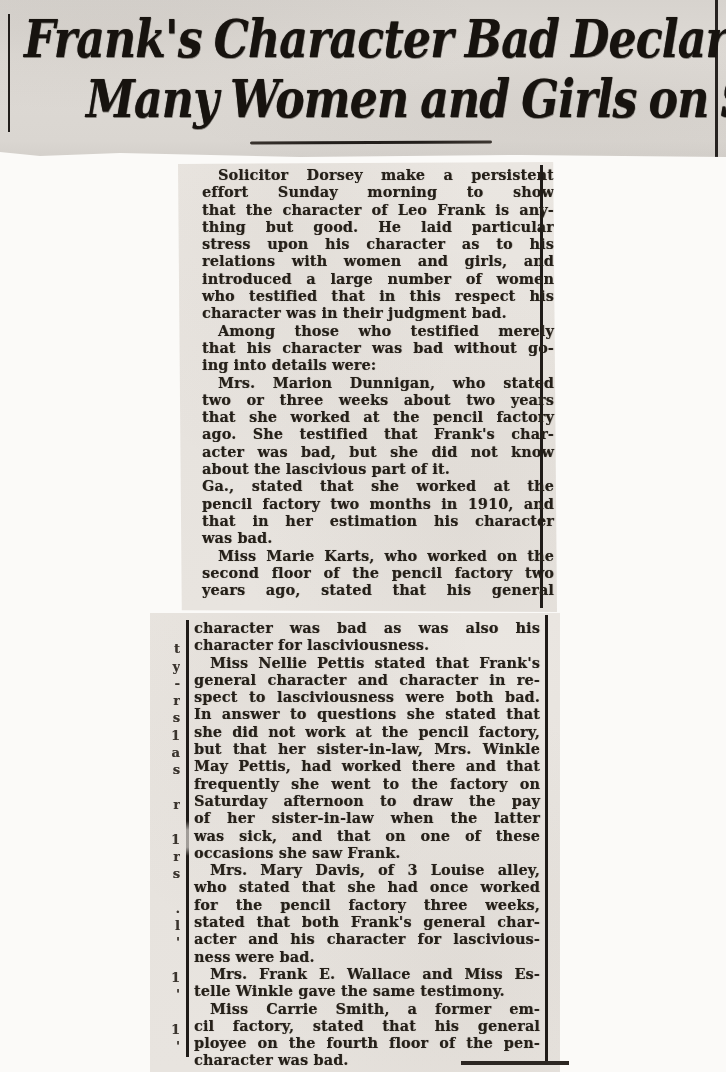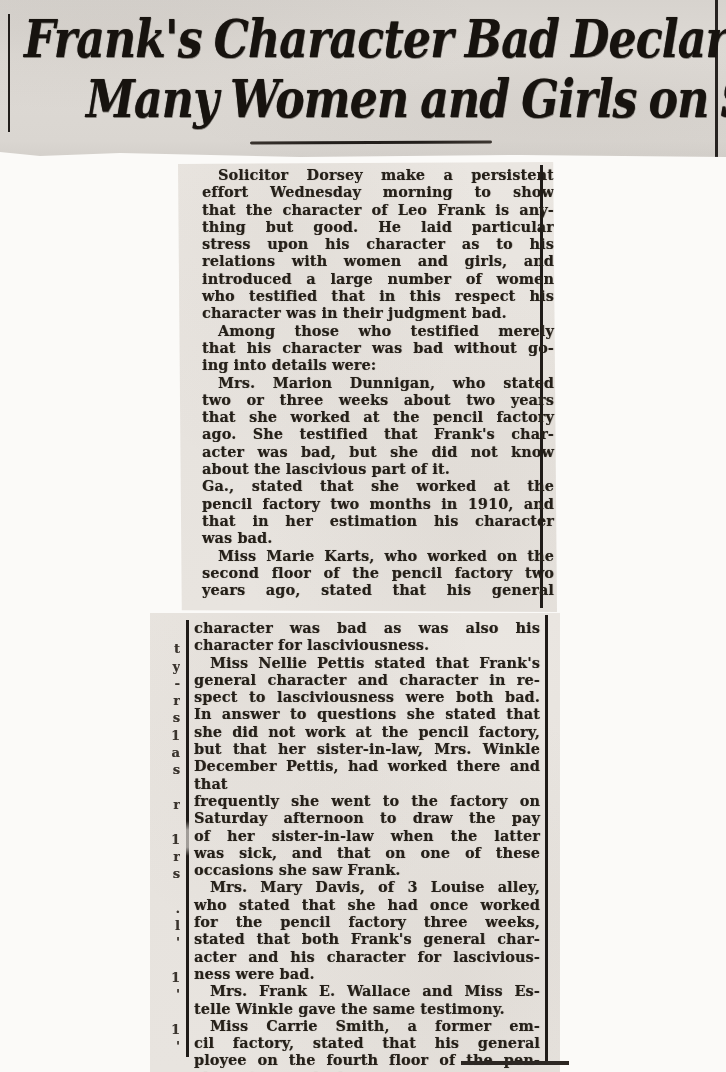--- a/index.html
+++ b/index.html
@@ -88,21 +88,21 @@
   <div class="headline line1">Frank's Character Bad Declare</div>
   <div class="headline line2">Many Women and Girls on Stand</div>
   <div class="headline-divider"></div>
 </div>
 
 <div class="clip clip1">
   <div class="vrule vrule-c1-right"></div>
   <div class="textcol">
       <div class="para">
         <div class="line indent">Solicitor Dorsey make a persistent</div>
-        <div class="line">effort Wednesday morning to show</div>
+        <div class="line">effort Sunday morning to show</div>
         <div class="line">that the character of Leo Frank is any-</div>
         <div class="line">thing but good.  He laid particular</div>
         <div class="line">stress upon his character as to his</div>
         <div class="line">relations with women and girls, and</div>
         <div class="line">introduced a large number of women</div>
         <div class="line">who testified that in this respect his</div>
         <div class="line last">character was in their judgment bad.</div>
       </div>
       <div class="para">
         <div class="line indent">Among those who testified merely</div>
@@ -167,21 +167,21 @@
         <div class="line">character was bad as was also his</div>
         <div class="line last">character for lasciviousness.</div>
       </div>
       <div class="para">
         <div class="line indent">Miss Nellie Pettis stated that Frank's</div>
         <div class="line">general character and character in re-</div>
         <div class="line">spect to lasciviousness were both bad.</div>
         <div class="line">In answer to questions she stated that</div>
         <div class="line">she did not work at the pencil factory,</div>
         <div class="line">but that her sister-in-law, Mrs. Winkle</div>
-        <div class="line">December Pettis, had worked there and that</div>
+        <div class="line">May Pettis, had worked there and that</div>
         <div class="line">frequently she went to the factory on</div>
         <div class="line">Saturday afternoon to draw the pay</div>
         <div class="line">of her sister-in-law when the latter</div>
         <div class="line">was sick, and that on one of these</div>
         <div class="line last">occasions she saw Frank.</div>
       </div>
       <div class="para">
         <div class="line indent">Mrs. Mary Davis, of 3 Louise alley,</div>
         <div class="line">who stated that she had once worked</div>
         <div class="line">for the pencil factory three weeks,</div>

